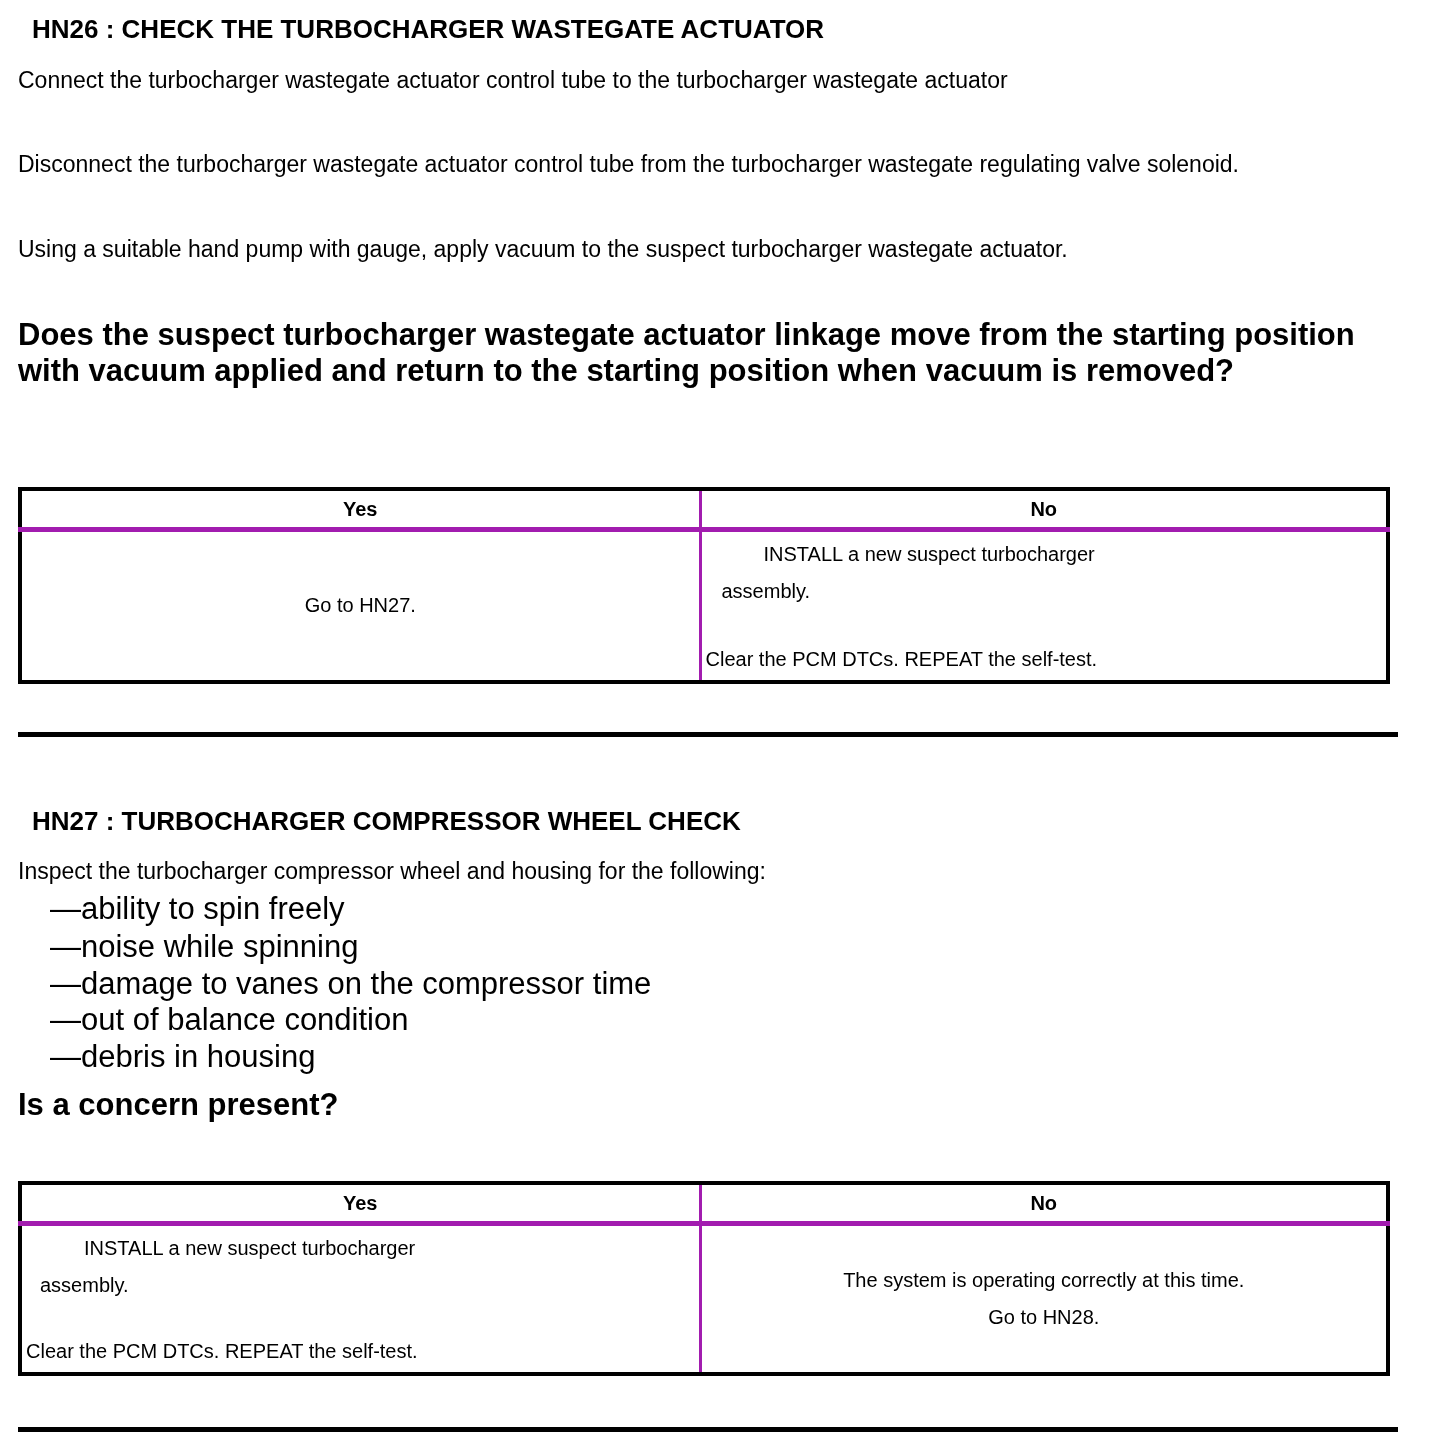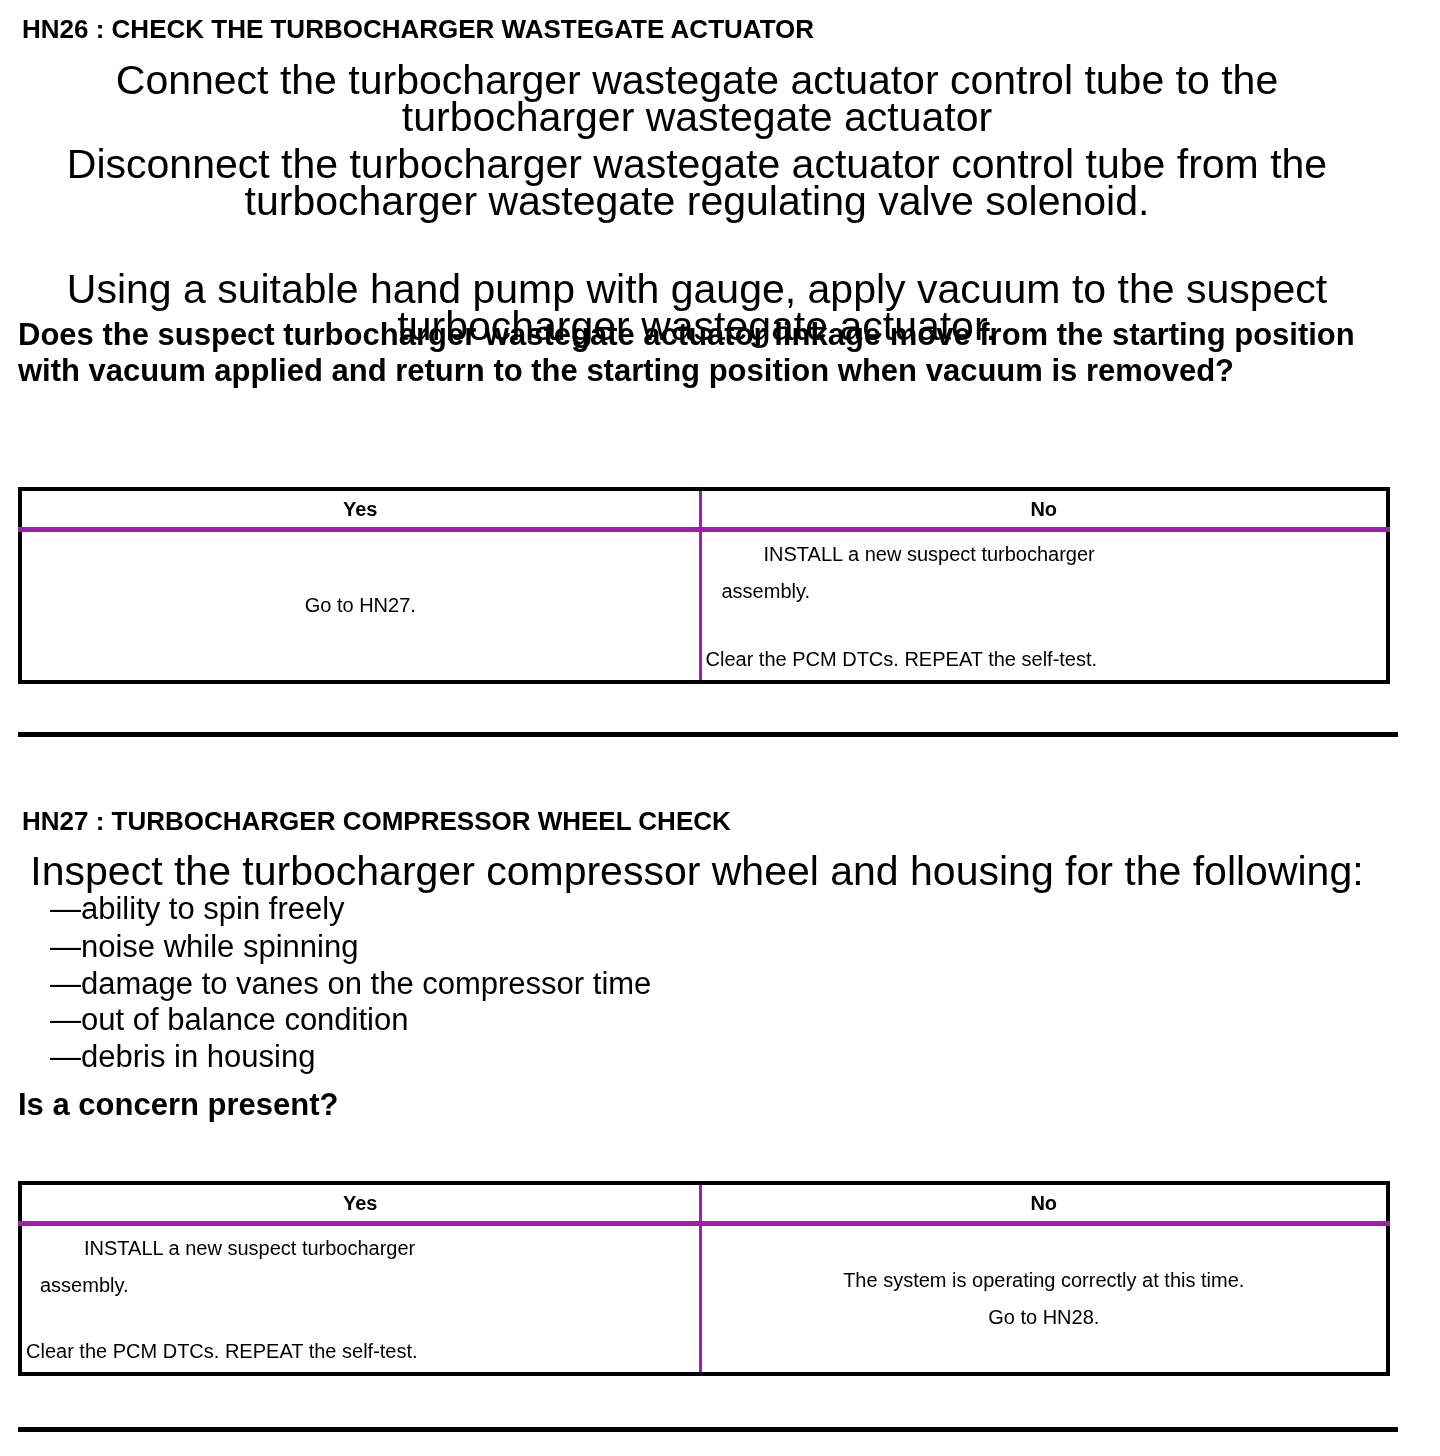--- a/index.html
+++ b/index.html
@@ -1,43 +1,43 @@
 <!DOCTYPE html>
 <html><head>
 <meta charset="utf-8">
 <style>
   html, body { margin: 0; padding: 0; background: #ffffff; }
   body {
     width: 1440px; height: 1456px; position: relative; overflow: hidden;
     font-family: "Liberation Sans", sans-serif; color: #000;
   }
   .abs { position: absolute; }
-  .heading { font-weight: bold; font-size: 26px; left: 22px; letter-spacing: 0px; }
-  .para { left: 2px; font-size: 41px; line-height: 37px; width: 1390px; text-align: center; }
+  .heading { font-weight: bold; font-size: 26px; left: 32px; letter-spacing: 0px; }
+  .para { left: 18px; font-size: 23px; line-height: 37px; width: 1390px; }
   .q { left: 18px; font-size: 31px; line-height: 37px; font-weight: bold; width: 1390px; }
   .list-item { left: 50px; font-size: 31px; line-height: 37px; }
   table.yn {
     position: absolute; left: 18px; border-collapse: collapse;
     border: 4px solid #000; table-layout: fixed;
   }
   table.yn th, table.yn td {
     border: 3px solid #a21caf; font-size: 20px; padding: 0; vertical-align: middle;
   }
   table.yn th { font-weight: bold; height: 36px; text-align: center; border-bottom-width: 5px; }
   .cell-center { text-align: center; }
   .rule { left: 18px; width: 1380px; height: 5px; background: #000; }
 </style>
 </head>
 <body>
 
 <div class="abs heading" style="top:14px;">HN26 : CHECK THE TURBOCHARGER WASTEGATE ACTUATOR</div>
 
 <div class="abs para" style="top:62px;">Connect the turbocharger wastegate actuator control tube to the turbocharger wastegate actuator</div>
 <div class="abs para" style="top:146px;">Disconnect the turbocharger wastegate actuator control tube from the turbocharger wastegate regulating valve solenoid.</div>
-<div class="abs para" style="top:231px;margin-top:40px;">Using a suitable hand pump with gauge, apply vacuum to the suspect turbocharger wastegate actuator.</div>
+<div class="abs para" style="top:231px;">Using a suitable hand pump with gauge, apply vacuum to the suspect turbocharger wastegate actuator.</div>
 <div class="abs q" style="top:317px; line-height:36px;">Does the suspect turbocharger wastegate actuator linkage move from the starting position with vacuum applied and return to the starting position when vacuum is removed?</div>
 
 <table class="yn" style="top:487px; width:1368px;">
   <colgroup>
       <col style="width:680px">
       <col style="width:688px">
     </colgroup>
   <tbody>
       <tr>
     <th>Yes</th>

